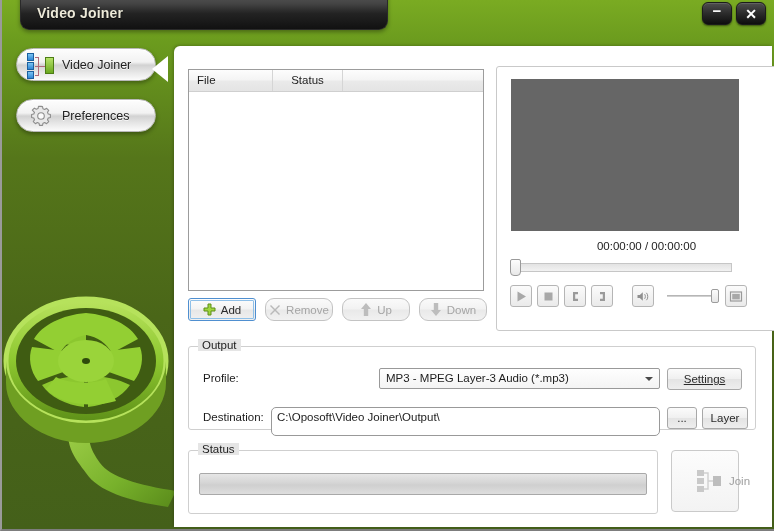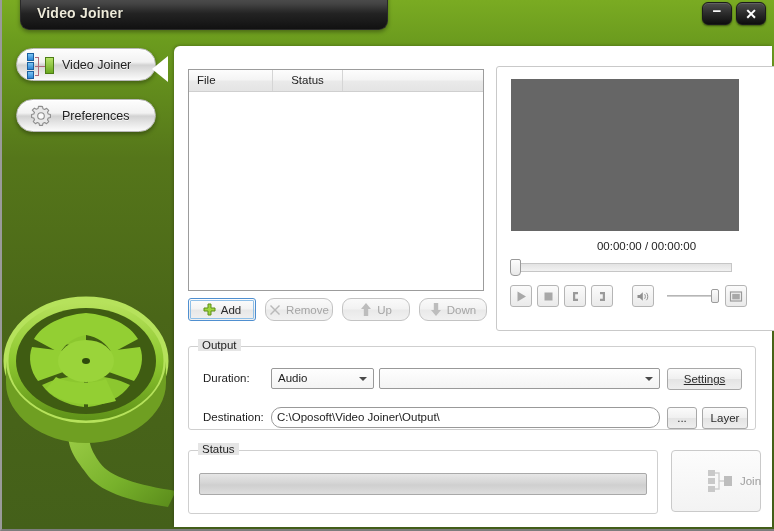--- a/index.html
+++ b/index.html
@@ -205,32 +205,32 @@
     border-top: 4px solid #4a4a4a;
   }
   .btn {
     position: absolute; height: 22px;
     background: linear-gradient(180deg,#fbfbfb 0%,#f0f0f0 48%,#e4e4e4 52%,#eeeeee 100%);
     border: 1px solid #a8a8a8; border-radius: 3px;
     font-size: 11.5px; color: #2b2b2b; cursor: pointer;
     display: flex; align-items: center; justify-content: center;
   }
   .textfield {
-    position: absolute; height: 21px;
-    background: #fff; border: 1px solid #999; border-radius: 10px;
+    position: absolute; height: 29px;
+    background: #fff; border: 1px solid #999; border-radius: 5px;
     font-size: 11.5px; color: #1c1c1c; padding-left: 5px; line-height: 19px;
     overflow: hidden; white-space: nowrap;
   }
   #progressbar {
     position: absolute; left: 10px; top: 22px; width: 448px; height: 22px;
     background: linear-gradient(180deg,#e6e6e6 0%,#d5d5d5 45%,#cfcfcf 55%,#dedede 100%);
     border: 1px solid #a9a9a9; border-radius: 2px;
   }
   #joinbtn {
-    position: absolute; left: 497px; top: 404px; width: 90px; height: 62px;
+    position: absolute; left: 497px; top: 404px; width: 68px; height: 62px;
     background: linear-gradient(180deg,#fcfcfc,#f3f3f3);
     border: 1px solid #cacaca; border-radius: 4px;
     display: flex; align-items: center; justify-content: center; gap: 4px;
     cursor: default;
     padding-left: 35px;
   }
   #joinbtn .jlabel { font-size: 11.5px; color: #9e9e9e; }
   #joinbtn svg { display: block; }
 </style>
 </head>
@@ -420,28 +420,25 @@
               <rect x="3.2" y="3.8" width="7.6" height="5.6" fill="#a8a8a8"></rect>
             </svg>
           </span>
         </div>
       </div>
     </div>
 
     <div class="groupbox" id="output-group">
       <div class="grouplabel">Output</div>
 
-      <div class="fieldlabel" style="left:14px; top:25px;">Duration:</div>
-
-      <div class="combo" style="left:82px; top:21px; width:103px;">
-        <span class="ctext">Audio</span>
-        <span class="carrow"></span>
-      </div>
+      <div class="fieldlabel" style="left:14px; top:25px;">Profile:</div>
+
 
       <div class="combo" style="left:190px; top:21px; width:281px;">
+        <span class="ctext">MP3 - MPEG Layer-3 Audio (*.mp3)</span>
         <span class="carrow"></span>
       </div>
 
       <div class="btn" style="left:478px; top:21px; width:75px;text-decoration:underline;">Settings</div>
 
       <div class="fieldlabel" style="left:14px; top:64px;">Destination:</div>
 
       <div class="textfield" style="left:82px; top:60px; width:389px;">C:\Oposoft\Video Joiner\Output\</div>
 
       <div class="btn" style="left:478px; top:60px; width:30px;">...</div>

